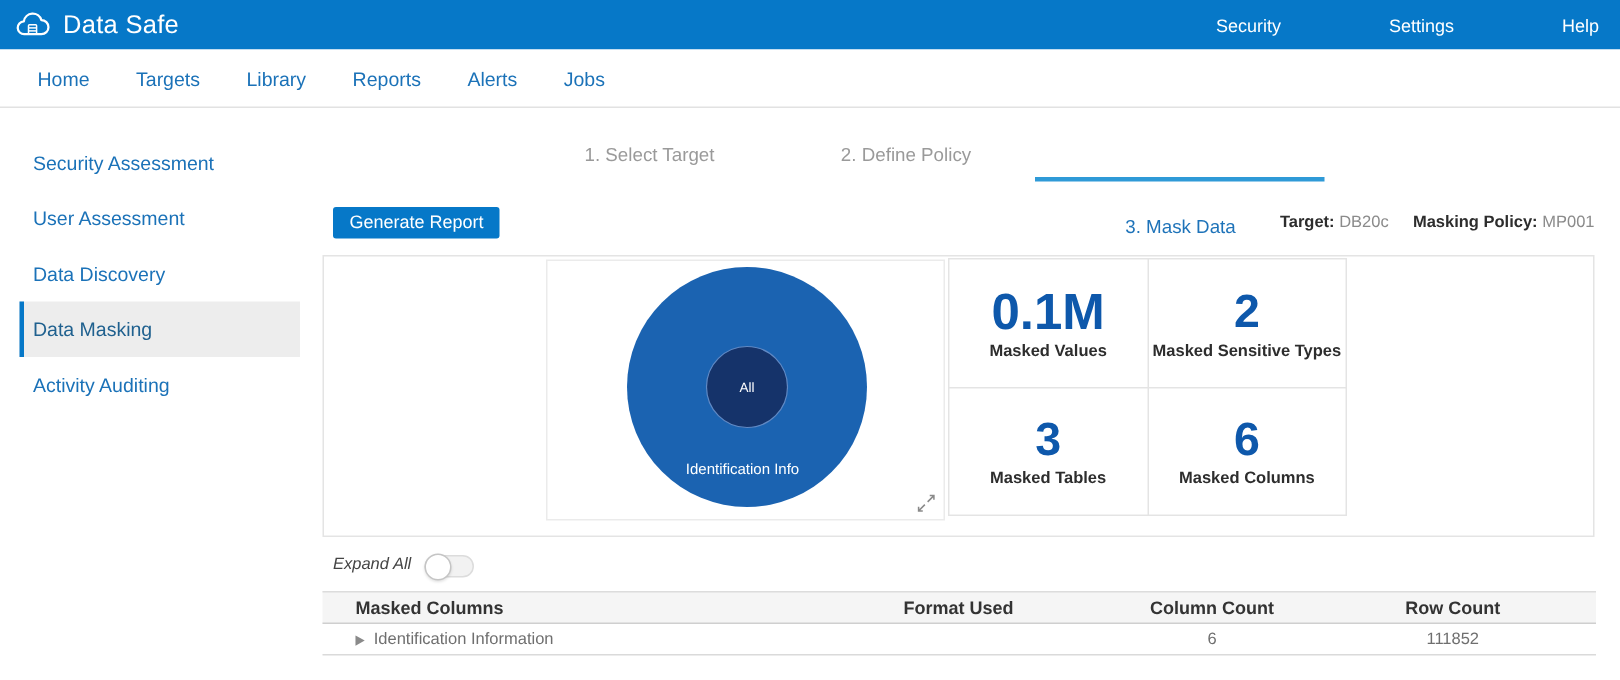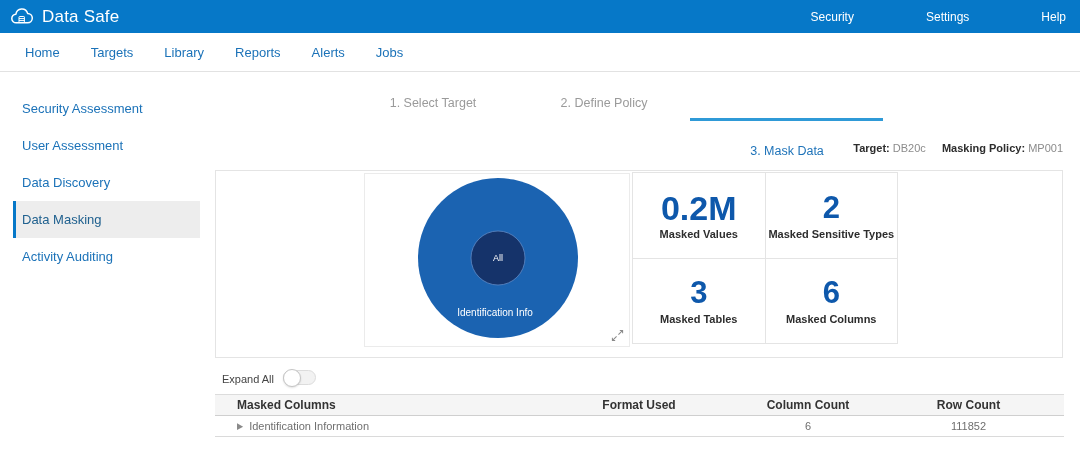--- a/index.html
+++ b/index.html
@@ -49,21 +49,21 @@
   .resize { position:absolute; right:5px; bottom:4px; width:13px; height:13px; cursor:pointer; }
 
   .stats { position:absolute; left:417px; top:100px; width:266px; height:172px;
     display:grid; grid-template-columns:1fr 1fr; grid-template-rows:1fr 1fr;
     gap:1px; background:#e4e4e4; border:1px solid #e4e4e4; }
   .stat { background:#fff; display:flex; flex-direction:column; align-items:center; justify-content:center; }
   .stat .num { color:#0e58ab; font-weight:bold; font-size:31px; line-height:34px; }
   .stat.big .num { font-size:34px; }
   .stat .lbl { color:#2d2d2d; font-size:11px; font-weight:bold; margin-top:3px; }
 
-  .expand-row { position:absolute; left:7px; top:298px; display:flex; align-items:flex-end; gap:9px; }
+  .expand-row { position:absolute; left:7px; top:298px; display:flex; align-items:flex-start; gap:9px;font-style:italic; }
   .expand-lbl { font-size:11px; color:#444; }
   .toggle { position:relative; width:33px; height:15px; background:#f2f2f2;
     border:1px solid #dcdcdc; border-radius:8px; cursor:pointer; }
   .knob { position:absolute; left:-1px; top:-2px; width:18px; height:18px; background:#fff;
     border:1px solid #c5c5c5; border-radius:50%; box-shadow:0 1px 2px rgba(0,0,0,.12); }
 
   .tbl { position:absolute; left:0; top:322px; width:849px; }
   .thead, .trow { display:grid; grid-template-columns:310px 218px 130px 191px; align-items:center; }
   .thead { height:22px; background:#f5f5f5; border-top:1px solid #dcdcdc; border-bottom:1px solid #cfcfcf; }
   .thead div { font-size:12px; font-weight:bold; color:#333; }
@@ -113,20 +113,21 @@
       <div class="sideitem">Activity Auditing</div>
     </div>
 
     <div class="main">
 
       <span class="step" style="left:218px">1. Select Target</span>
       <span class="step" style="left:389px">2. Define Policy</span>
       <span class="step active" style="left:572px">3. Mask Data</span>
       <div class="step-underline"></div>
 
+      <button class="gen-btn">Generate Report</button>
       <div class="target-info">
         <b>Target:</b>
         <span>DB20c</span>
         <span class="ti-gap"></span>
         <b>Masking Policy:</b>
         <span>MP001</span>
       </div>
 
       <div class="panel"></div>
 
@@ -137,21 +138,21 @@
           <text x="133" y="87" fill="#fff" font-size="9" text-anchor="middle">All</text>
           <text x="130" y="142" fill="#fff" font-size="10" text-anchor="middle">Identification Info</text>
         </svg>
         <svg class="resize" viewBox="0 0 14 14">
           <path d="M9.5 1.5 H12.5 V4.5 M12.5 1.5 L8 6 M4.5 12.5 H1.5 V9.5 M1.5 12.5 L6 8" fill="none" stroke="#8a8a8a" stroke-width="1.1"></path>
         </svg>
       </div>
 
       <div class="stats">
         <div class="stat big">
-          <div class="num">0.2M</div>
+          <div class="num">0.1M</div>
           <div class="lbl">Masked Values</div>
         </div>
         <div class="stat">
           <div class="num">2</div>
           <div class="lbl">Masked Sensitive Types</div>
         </div>
         <div class="stat">
           <div class="num">3</div>
           <div class="lbl">Masked Tables</div>
         </div>

